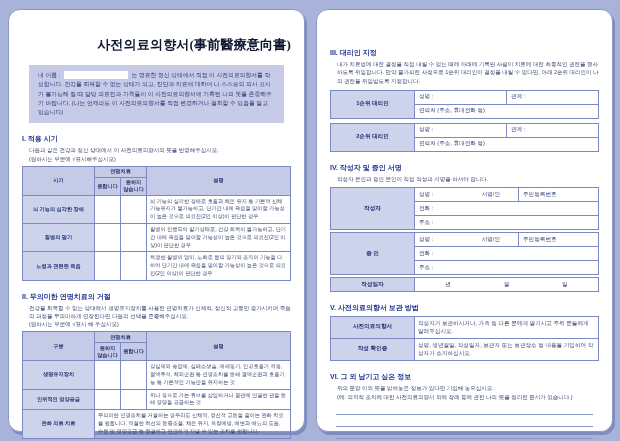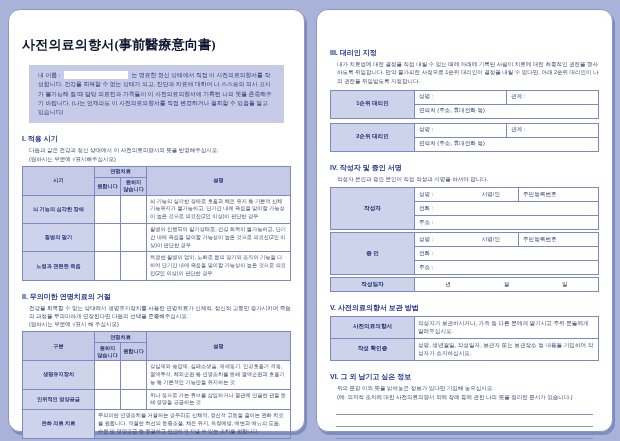--- a/index.html
+++ b/index.html
@@ -16,21 +16,21 @@
     background:#ffffff;
     border:1px solid #8d98c8;
     border-radius:12px;
     box-shadow:2px 3px 0 #7f8cbe;
     padding:10px 13px;
   }
   .page-left { left:8px; }
   .page-right { left:316px; }
 
   .doc-title {
-    text-align:left;
+    text-align:right;
     font-family:"Liberation Serif", serif;
     font-weight:bold;
     font-size:13px;
     color:#0d142e;
     margin-top:16px;
     letter-spacing:0.2px;
   }
   .intro-box {
     background:#c7cbe7;
     color:#273677;

